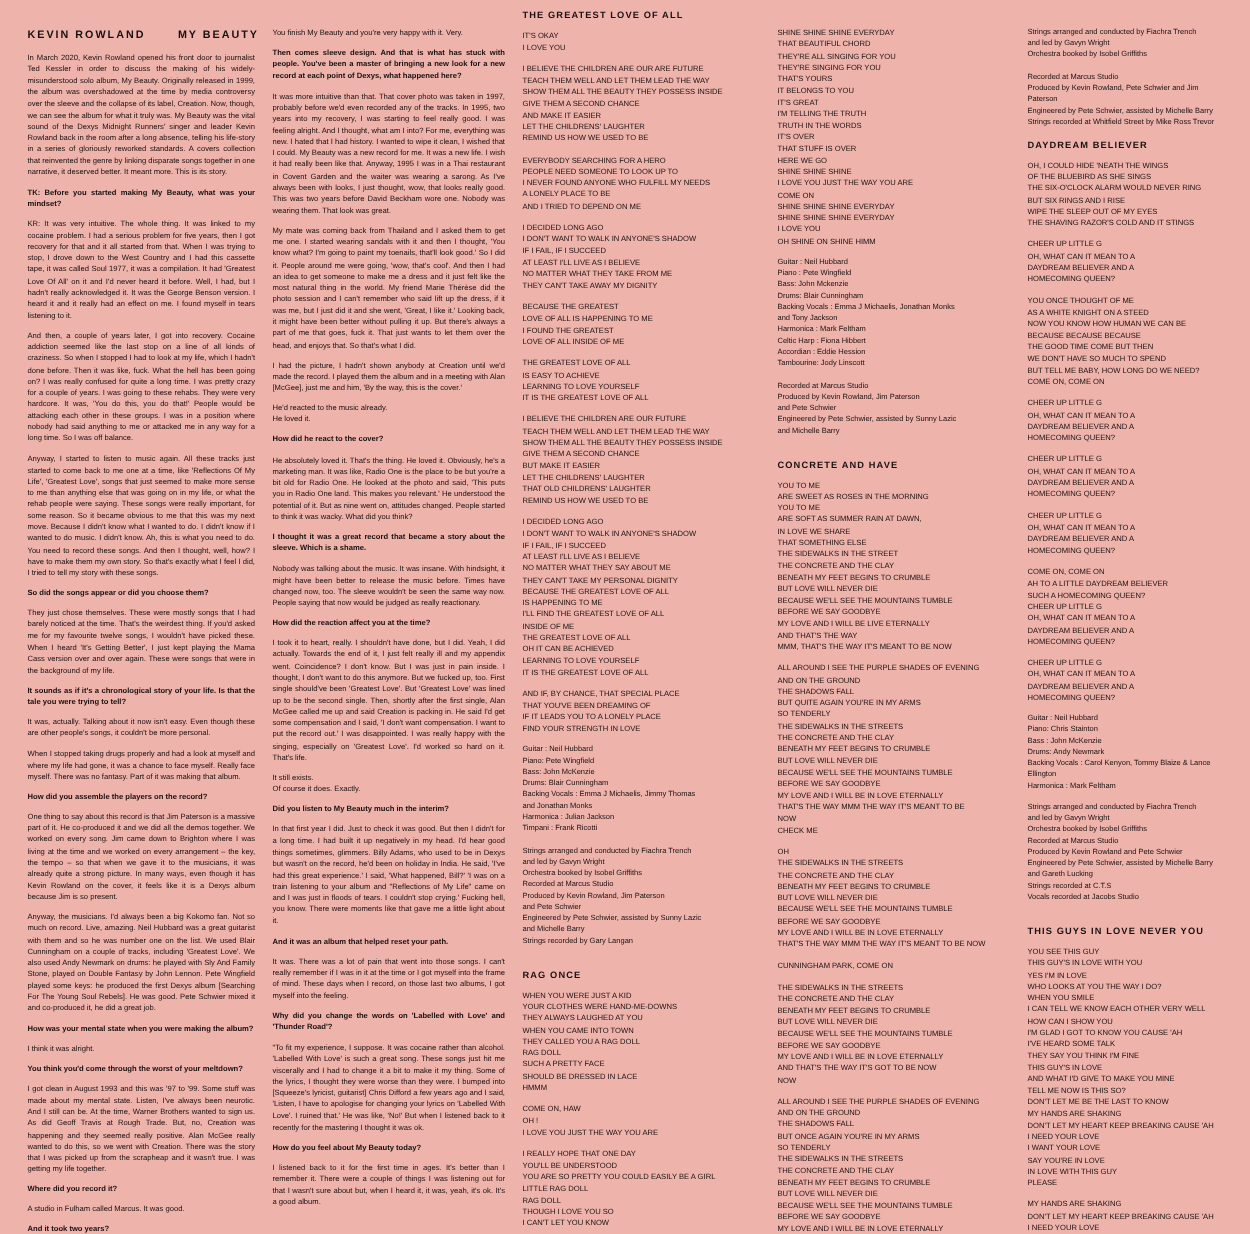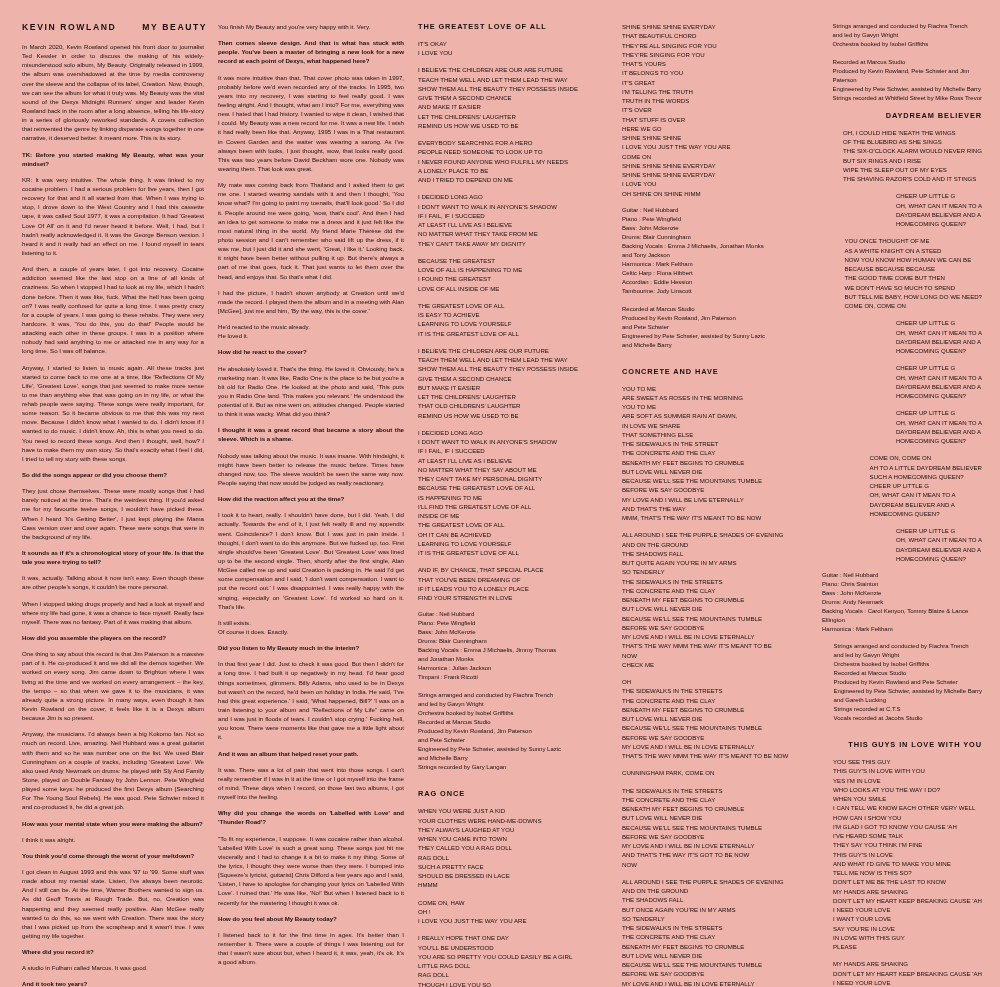--- a/index.html
+++ b/index.html
@@ -18,23 +18,23 @@
     gap:14px;
   }
   .col {
     flex:1 1 0;
     min-width:0;
     display:flex;
     flex-direction:column;
   }
   .col.c1 { flex:0 0 182px; }
   .col.c2 { flex:0 0 186px; }
-  .col.c3 { flex:0 0 190px; }
+  .col.c3 { flex:0 0 190px;justify-content:center; }
   .col.c4 { flex:0 0 186px; }
-  .col.c5 { flex:1 1 auto;align-items:flex-end; }
+  .col.c5 { flex:1 1 auto; }
 
   .hdr {
     font-size:8.6px;
     font-weight:bold;
     letter-spacing:1.6px;
     margin-bottom:10px;
     white-space:nowrap;
   }
   .hdr .sp { display:inline-block; width:26px; }
 
@@ -396,21 +396,21 @@
 Harmonica : Mark Feltham</div>
     <div class="credits">Strings arranged and conducted by Fiachra Trench
 and led by Gavyn Wright
 Orchestra booked by Isobel Griffiths
 Recorded at Marcus Studio
 Produced by Kevin Rowland and Pete Schwier
 Engineered by Pete Schwier, assisted by Michelle Barry
 and Gareth Lucking
 Strings recorded at C.T.S
 Vocals recorded at Jacobs Studio</div>
-    <div class="song-title spaced">THIS GUYS IN LOVE WITH YOU</div>
+    <div class="song-title spaced">THIS GUYS IN LOVE NEVER YOU</div>
     <div class="lyr">YOU SEE THIS GUY
 THIS GUY'S IN LOVE WITH YOU
 YES I'M IN LOVE
 WHO LOOKS AT YOU THE WAY I DO?
 WHEN YOU SMILE
 I CAN TELL WE KNOW EACH OTHER VERY WELL
 HOW CAN I SHOW YOU
 I'M GLAD I GOT TO KNOW YOU CAUSE 'AH
 I'VE HEARD SOME TALK
 THEY SAY YOU THINK I'M FINE

